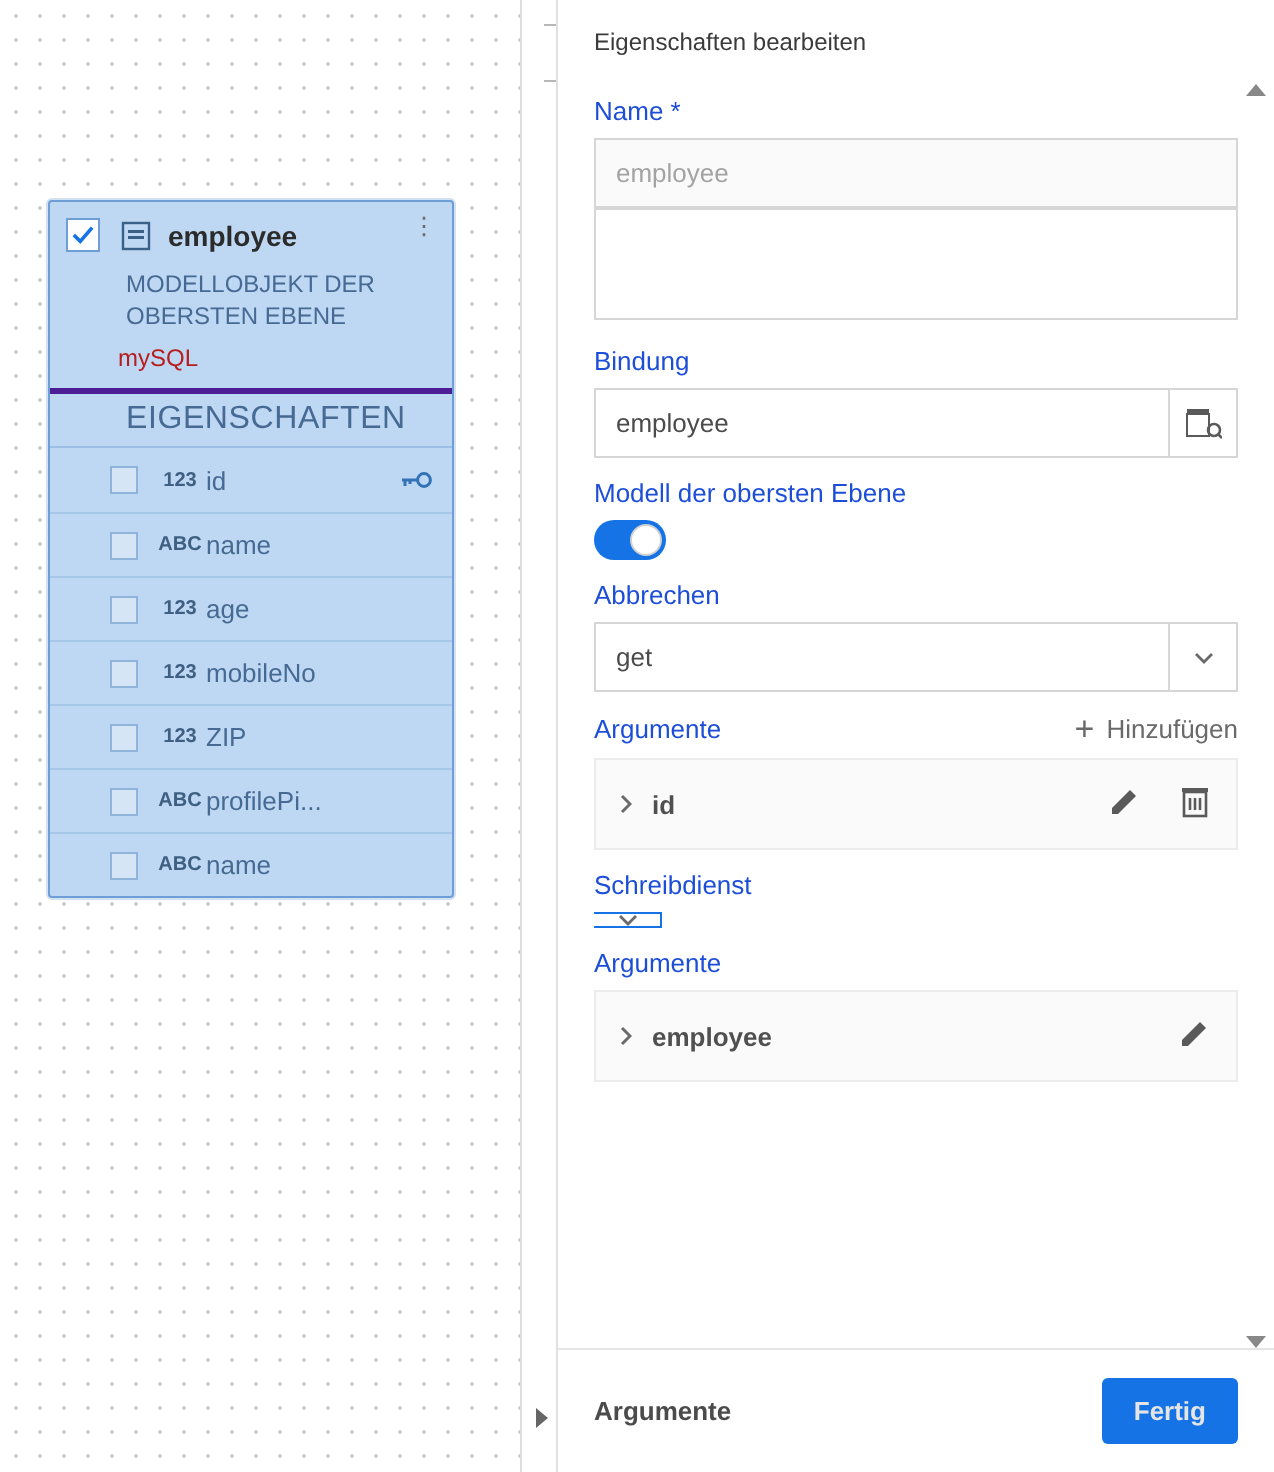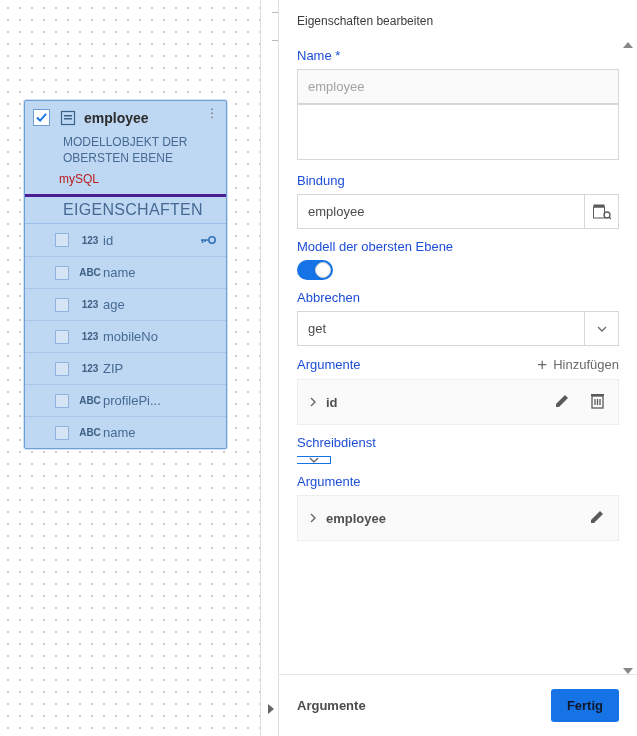--- a/index.html
+++ b/index.html
@@ -122,21 +122,21 @@
   .arg-name { font-weight: bold; color: #505050; }
   .icongroup { display: flex; gap: 18px; }
   .icon-btn { cursor: pointer; color: #5a5a5a; }
   .icon-btn svg { width: 17px; height: 17px; }
 
   .panel-footer {
     border-top: 1px solid #e5e5e5; padding: 14px 18px; display: flex; justify-content: space-between; align-items: center;
   }
   .btn-cancel { font-weight: bold; color: #4b4b4b; cursor: pointer; }
   .btn-done {
-    background: #1673e6; color: #0f172a; padding: 9px 16px; border-radius: 3px; cursor: pointer; font-weight: bold; font-size: 13px;
+    background: #1673e6; color: #e5e5e5; padding: 9px 16px; border-radius: 3px; cursor: pointer; font-weight: bold; font-size: 13px;
   }
 </style>
 </head>
 <body>
 
 <div class="root">
 
   <div class="canvas-wrap">
     <div class="canvas-dots"></div>
     <div class="canvas-right-ruler">

